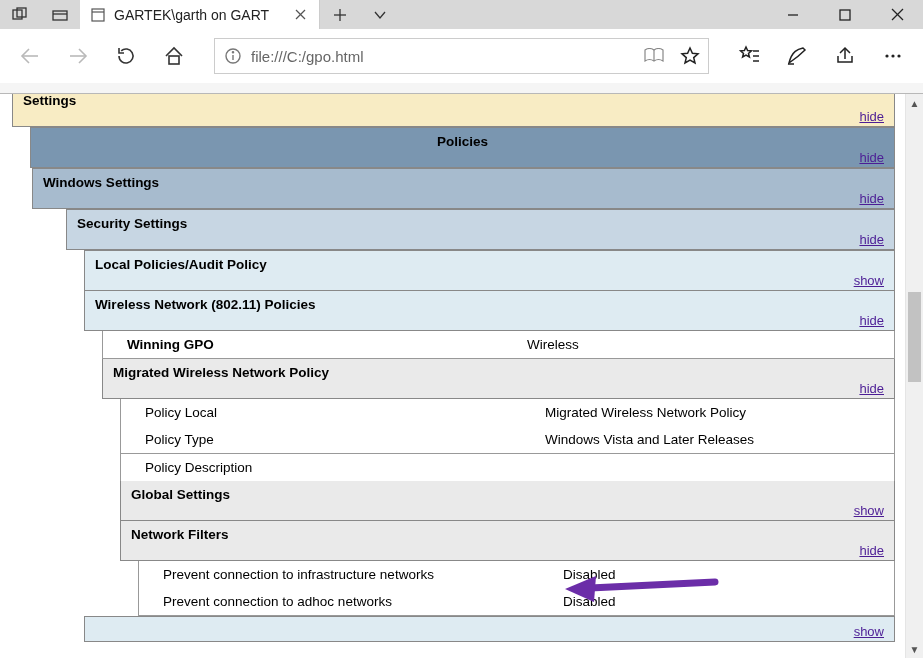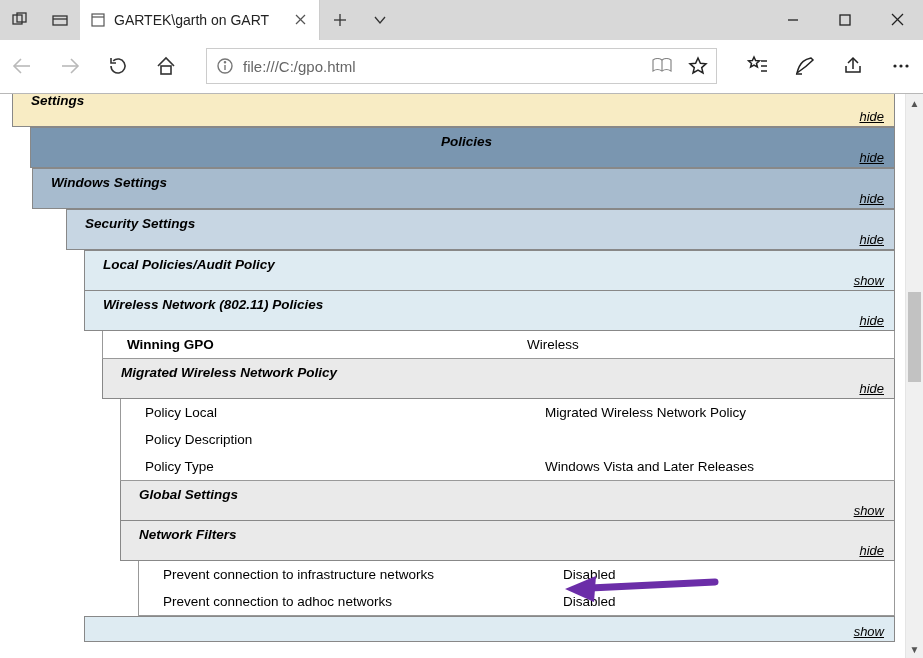--- a/index.html
+++ b/index.html
@@ -1,45 +1,45 @@
 <!DOCTYPE html>
 <html><head>
 <meta charset="utf-8">
 <style>
   * { box-sizing: border-box; margin: 0; padding: 0; }
   html, body { width: 923px; height: 658px; font-family: "Segoe UI", Tahoma, sans-serif; font-size: 13px; overflow: hidden; background: #fff; }
   
   .chrome { width: 100%; height: 94px; border-bottom: 1px solid #b8b8b8; background: #f5f5f5; display: flex; flex-direction: column; }
-  .tabbar { height: 40px; display: flex; align-items: stretch; background: #d8d8d8; }
+  .tabbar { height: 29px; display: flex; align-items: stretch; background: #d8d8d8; }
   .sysbtn { width: 40px; display:flex; align-items:center; justify-content:center; color:#222; }
   .tab { background: #fff; display:flex; align-items:center; padding: 0 10px 0 10px; gap:8px; min-width: 240px; border-right:1px solid #ccc;}
   .tab .page-icon { width:16px; height:16px; display:flex; align-items:center; justify-content:center;}
   .tab .title { font-size: 14px; color:#222; white-space:nowrap; overflow:hidden; text-overflow:ellipsis; flex:1;}
   .tab .close { width:18px; display:flex; align-items:center; justify-content:center; color:#555;}
   .tabbtn { width: 40px; display:flex; align-items:center; justify-content:center; color:#333; }
   .winctrls { margin-left:auto; display:flex;}
   .winctrls .sysbtn { width: 52px; }
-  .toolbar { height: 54px; background:#fff; display:flex; align-items:center; padding: 0 0; gap:4px;}
+  .toolbar { height: 54px; background:#fff; display:flex; align-items:center; padding: 0 8px; gap:4px;}
   .tbtn { width:44px; height:44px; display:flex; align-items:center; justify-content:center; color:#333; }
   .tbtn.disabled { color:#b9b9b9; }
   .addrbox { flex:1; height:36px; border:1px solid #ccc; background:#fff; display:flex; align-items:center; margin: 0 14px; }
   .addrbox .info { width:36px; display:flex; align-items:center; justify-content:center; color:#666; }
   .addrbox input { flex:1; border:none; outline:none; font-size:15px; color:#666; background:transparent; }
   .addrbox .ricon { width:36px; display:flex; align-items:center; justify-content:center; color:#333; }
   
   .viewport { position:relative; width:100%; height: calc(658px - 94px); background:#fff; }
   .scrollgutter { position:absolute; right:0; top:0; bottom:0; width:18px; background:#f0f0f0; border-left:1px solid #e5e5e5;}
   .scrollgutter .arrow { height:18px; display:flex; align-items:center; justify-content:center; color:#555; font-size:10px;}
   .scrollgutter .track { position:absolute; top:18px; bottom:18px; left:0; right:0; }
   .scrollgutter .thumb { position:absolute; left:2px; right:2px; background:#c2c2c2; }
   .page { position:absolute; left:0; right:18px; top:0; bottom:0; overflow:hidden; padding: 4px 10px 0 12px;}
   
   .lvl { position:relative; }
-  .hdr { position:relative; border:1px solid #888; padding:6px 10px 18px 18px; font-weight:bold; font-size:13.5px;font-style:italic;}
-  .hdr .toggle { position:absolute; right:10px; bottom:2px; font-weight:normal; font-size:13px; text-decoration:underline; color:#000000;}
+  .hdr { position:relative; border:1px solid #888; padding:6px 10px 18px 10px; font-weight:bold; font-size:13.5px;}
+  .hdr .toggle { position:absolute; right:10px; bottom:2px; font-weight:normal; font-size:13px; text-decoration:underline; color:#4c1d95;}
   .h-beige { background:#F8ECC4; }
   .h-blue1 { background:#7A96B0; }
   .h-blue2 { background:#A7BBCE; }
   .h-blue3 { background:#C7D6E3; }
   .h-lightblue { background:#DEEBF2; }
   .h-grey  { background:#EAEAEA; }
   .cut-top { margin-top:-12px; }
   .row { display:flex; padding:6px 21px 6px 24px; border-left:1px solid #999; border-right:1px solid #999; font-size:13.5px; background:#fff;}
   .row .k { width: 400px; }
   .row .k.bold { font-weight:bold; }
@@ -240,27 +240,27 @@
         <div class="hdr h-grey" style="border-top:none">
           <span>Migrated Wireless Network Policy</span>
           <span class="toggle">hide</span>
         </div>
 
         <div style="margin-left:18px;">
           <div class="row">
             <span class="k">Policy Local</span>
             <span class="v">Migrated Wireless Network Policy</span>
           </div>
+          <div class="row" style="border-bottom:1px solid #999;">
+            <span class="k">Policy Type</span>
+            <span class="v">Windows Vista and Later Releases</span>
+          </div>
           <div class="row">
             <span class="k">Policy Description</span>
             <span class="v"></span>
-          </div>
-          <div class="row" style="border-bottom:1px solid #999;">
-            <span class="k">Policy Type</span>
-            <span class="v">Windows Vista and Later Releases</span>
           </div>
 
           <div class="hdr h-grey" style="border-top:none">
             <span>Global Settings</span>
             <span class="toggle">show</span>
           </div>
           <div class="hdr h-grey" style="border-top:none">
             <span>Network Filters</span>
             <span class="toggle">hide</span>
           </div>

